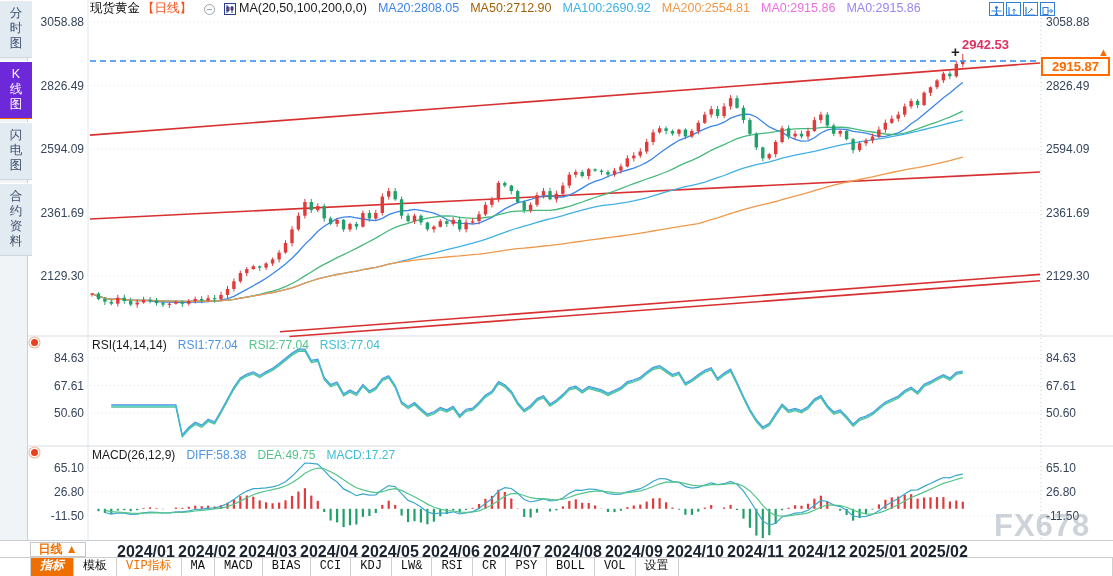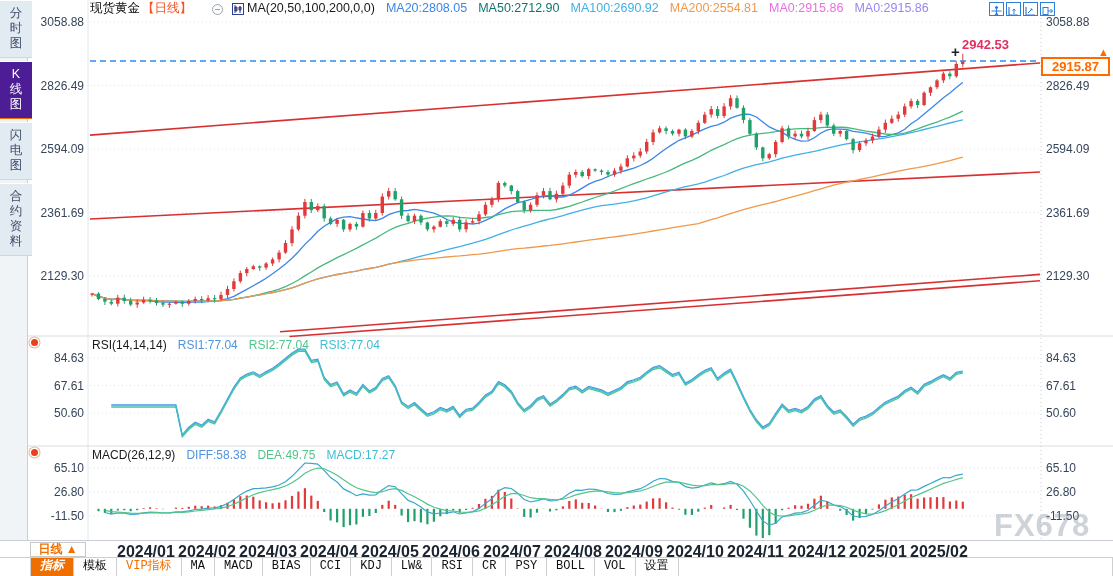--- a/index.html
+++ b/index.html
@@ -8,21 +8,21 @@
   #app { position:relative; width:1113px; height:576px; background:#fff; }
   #chart-svg { position:absolute; left:0; top:0; z-index:1; }
   .ov { position:absolute; z-index:2; }
   
   #sidebar { position:absolute; left:0; top:0; width:28px; height:540px; background:#f0f4f7;
     border-right:1px solid #c6d0da; z-index:3; }
   .side-tab { width:32px; padding:5px 0 6px; margin-bottom:3px; background:#e3ebf2;
     color:#3e4d6b; font-size:12.5px; text-align:center; line-height:15px; cursor:pointer;
     border-top:1px solid #fff; border-bottom:1px solid #cdd7e0; }
   .side-tab span { display:block; width:14px; margin:0 auto; word-break:break-all; }
-  .side-tab.active { background:#4c1d95; color:#fff; border-bottom:1px solid #ee6e00; }
+  .side-tab.active { background:#6d28d9; color:#fff; border-bottom:1px solid #ee6e00; }
   
   #main-header { left:90px; top:1px; height:14px; font-size:12.5px; white-space:nowrap; display:flex; align-items:center; }
   #main-header .hitem { margin-right:11px; }
   .sym { color:#111; }
   .ptag { color:#f5511d; }
   .circ-minus { display:inline-block; width:11px; height:11px; border:1px solid #9aa4ad; border-radius:50%;
     position:relative; top:1px; margin-right:9px; }
   .circ-minus::after { content:""; position:absolute; left:2px; right:2px; top:4px; height:1px; background:#9aa4ad; }
   .mini-chart-icon { display:inline-block; width:12px; height:12px; margin-right:3px; position:relative; top:1px; }
   
@@ -517,32 +517,32 @@
       <div class="side-tab">
         <span>闪电图</span>
       </div>
       <div class="side-tab">
         <span>合约资料</span>
       </div>
     </div>
 
   <div class="ov pane-hdr" id="main-header">
     <span class="hitem sym" style="margin-right:2px;">现货黄金</span>
-    <span class="hitem ptag" style="margin-right:20px;">【日线】</span>
+    <span class="hitem ptag" style="margin-right:12px;">【日线】</span>
     <span class="circ-minus"></span>
     <span class="mini-chart-icon">
       <svg width="12" height="12">
           <rect x="0.5" y="0.5" width="11" height="11" fill="#fff" stroke="#2a3f8f"></rect>
           <path d="M3 2v8 M3 4h2v4H3z M8 3v7 M7 4h2v3H7z" stroke="#2a3f8f" fill="#d04040" stroke-width="1"></path>
         </svg>
     </span>
     <span class="hitem" style="color:#1a1a1a;">MA(20,50,100,200,0,0)</span>
     <span id="ma-values" style="display:flex;">
         <span class="hitem" style="color: rgb(61, 134, 232);">MA20:2808.05</span>
-        <span class="hitem" style="color: #0f766e;">MA50:2712.90</span>
+        <span class="hitem" style="color: #a16207;">MA50:2712.90</span>
         <span class="hitem" style="color: rgb(65, 176, 228);">MA100:2690.92</span>
         <span class="hitem" style="color: rgb(240, 152, 74);">MA200:2554.81</span>
         <span class="hitem" style="color: rgb(234, 112, 224);">MA0:2915.86</span>
         <span class="hitem" style="color: rgb(155, 134, 242);">MA0:2915.86</span>
       </span>
   </div>
 
   <div class="ov" id="tr-icons">
     <span class="tool-icon"><svg width="13" height="12">
           <path d="M6.5 1v10M1.5 6h10M6.5 1l-1.5 2h3zM6.5 11l-1.5-2h3z" stroke="#2f7fd6" fill="#2f7fd6" stroke-width="1"></path>

